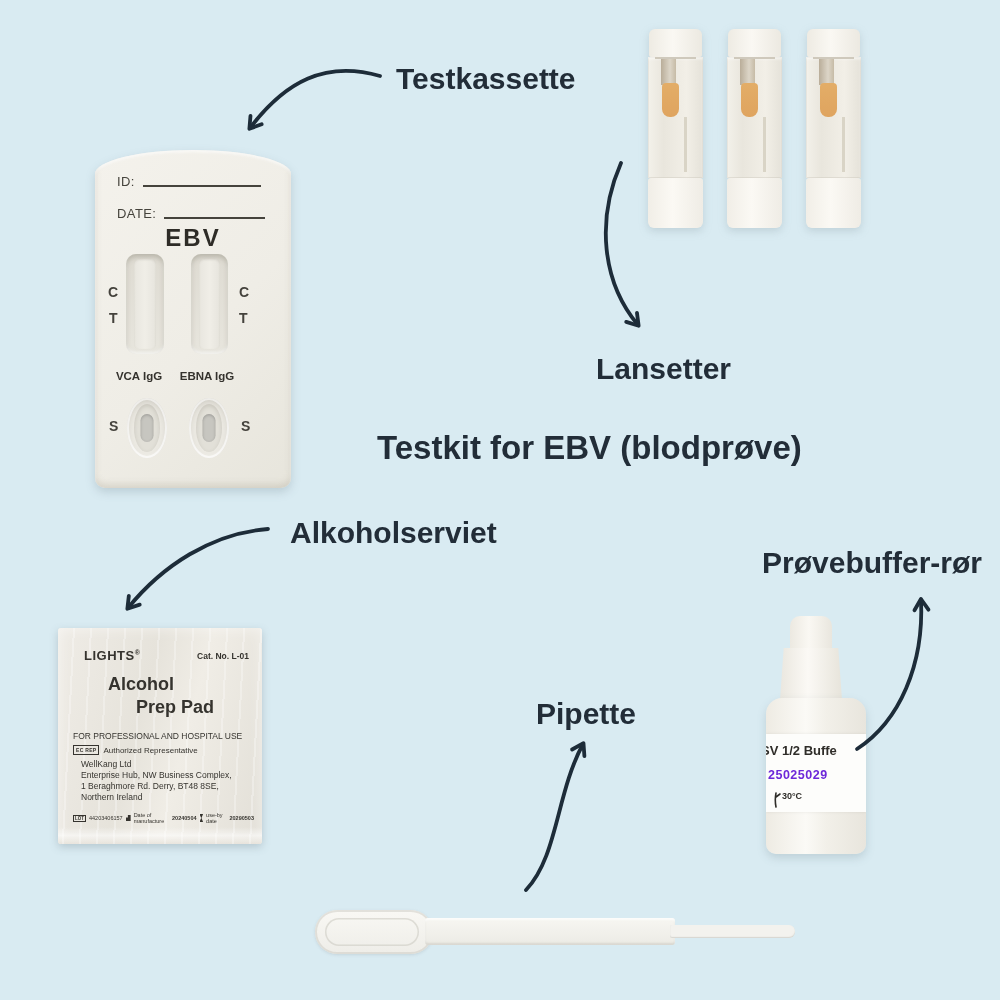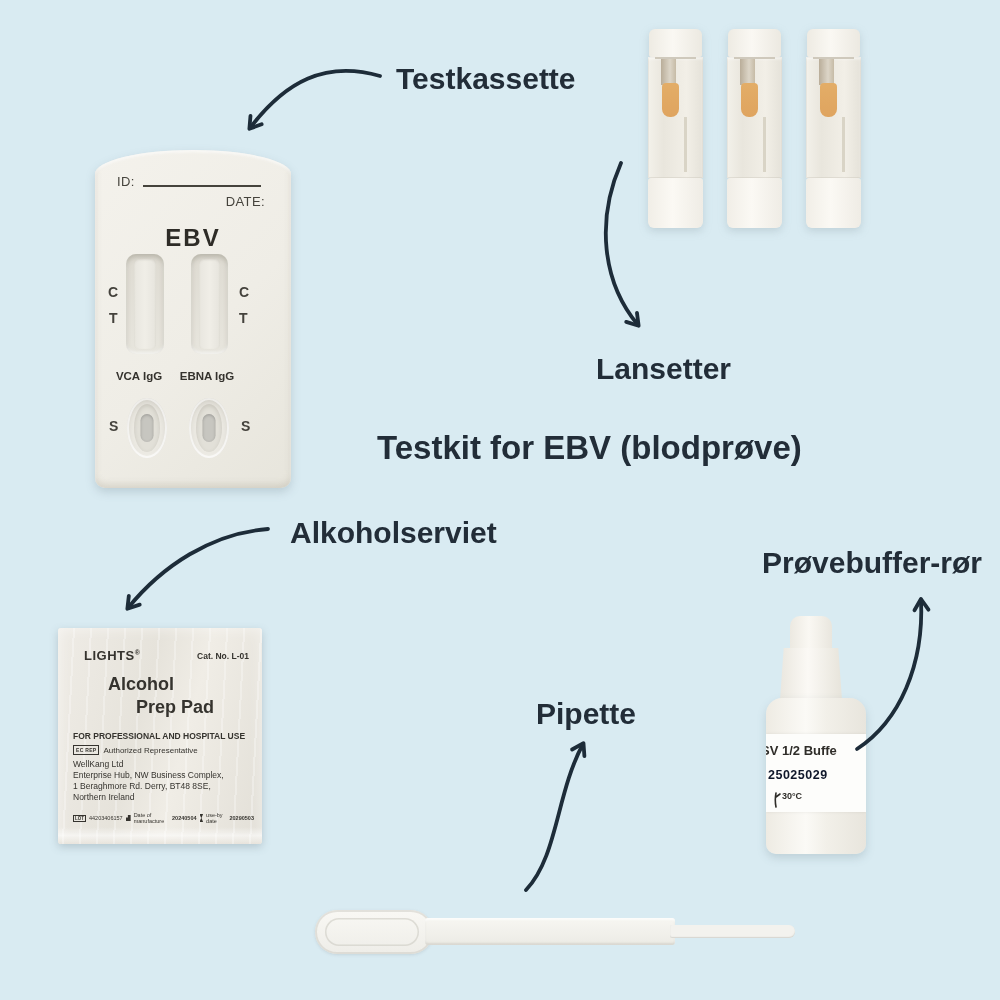--- a/index.html
+++ b/index.html
@@ -26,21 +26,21 @@
   .lbl-buffer{left:762px;top:546px;}
   .title{position:absolute;left:377px;top:429px;font-size:33px;font-weight:700;color:var(--ink);white-space:nowrap;z-index:4;}
 
   
   .cassette{position:absolute;left:95px;top:150px;width:196px;height:338px;z-index:2;
     background:linear-gradient(135deg,#f4f2ec 0%,var(--shell) 55%,#e7e5dc 100%);
     border-radius:50% 50% 10px 10px / 24px 24px 10px 10px;
     box-shadow:0 4px 10px rgba(110,130,140,.28), inset 0 -4px 6px rgba(160,155,138,.28), inset 0 2px 3px rgba(255,255,255,.75);}
   .cas-field{position:absolute;display:flex;align-items:flex-end;color:#45433c;font-size:13px;letter-spacing:.4px;}
   .cas-id{left:22px;top:24px;right:30px;}
-  .cas-date{left:22px;top:44px;right:26px;flex-direction:column;}
+  .cas-date{left:22px;top:56px;right:26px;}
   .cas-line{flex:1;border-bottom:2px solid #45433c;margin:0 0 2px 8px;height:12px;}
   .cas-name{position:absolute;left:0;top:74px;width:100%;text-align:center;font-size:24px;font-weight:700;letter-spacing:2px;color:#2e2c27;}
   .cas-window{position:absolute;top:104px;height:100px;border-radius:10px;
     background:linear-gradient(#dedbd2,#e7e5dd);
     box-shadow:inset 0 3px 5px rgba(90,85,70,.28), inset 0 -2px 3px rgba(255,255,255,.65);}
   .win-l{left:31px;width:38px;}
   .win-r{left:96px;width:37px;}
   .cas-strip{position:absolute;left:8px;right:8px;top:5px;bottom:5px;border-radius:5px;
     background:linear-gradient(90deg,#e8e6df,#f0eee7 50%,#e6e4dd);
     box-shadow:inset 0 1px 2px rgba(120,115,100,.18);}
@@ -82,24 +82,24 @@
     background:linear-gradient(105deg,#efece6,#e6e3db 40%,#f0ede6 60%,#e2dfd7);
     box-shadow:0 3px 8px rgba(100,115,125,.3), inset 0 0 14px rgba(255,255,255,.55);}
   .pad::before{content:"";position:absolute;inset:0;border-radius:3px;pointer-events:none;
     background:repeating-linear-gradient(93deg,transparent 0 15px,rgba(255,255,255,.3) 15px 17px),
                linear-gradient(to bottom,transparent 92%,rgba(255,255,255,.55) 96%,rgba(230,226,218,.8));}
   .pad-brand{position:absolute;left:26px;top:20px;font-size:13px;font-weight:700;letter-spacing:.5px;}
   .pad-reg{font-size:7px;vertical-align:super;}
   .pad-cat{position:absolute;right:13px;top:23px;font-size:8.5px;font-weight:700;}
   .pad-p1{position:absolute;left:50px;top:46px;font-size:18px;font-weight:700;}
   .pad-p2{position:absolute;left:78px;top:69px;font-size:18px;font-weight:700;}
-  .pad-use{position:absolute;left:15px;top:103px;font-size:8.5px;font-weight:700;}
+  .pad-use{position:absolute;left:15px;top:103px;font-size:8.5px;font-weight:400;}
   .pad-rep{position:absolute;left:15px;top:117px;font-size:8px;display:flex;align-items:center;}
   .ecrep{border:1px solid var(--print-ink);font-size:5px;font-weight:700;padding:1px 2px;margin-right:4px;letter-spacing:.3px;}
-  .pad-line{position:absolute;left:15px;font-size:8.5px;}
+  .pad-line{position:absolute;left:23px;font-size:8.5px;}
   .pl-co{top:131px;} .pl-a1{top:142px;} .pl-a2{top:153px;} .pl-a3{top:164px;}
   .pad-footer{position:absolute;left:15px;right:8px;top:184px;display:flex;align-items:center;gap:3px;
     font-size:5.5px;color:var(--print-ink);}
   .lot-box{border:1px solid var(--print-ink);font-size:4.5px;font-weight:700;padding:0 1px;}
   .mfg-icon{width:7px;height:6px;background:var(--print-ink);
     clip-path:polygon(0 40%,45% 40%,45% 0,100% 0,100% 100%,0 100%);}
   .hourglass-icon{width:5px;height:8px;background:var(--print-ink);
     clip-path:polygon(0 0,100% 0,55% 50%,100% 100%,0 100%,45% 50%);}
   .pf-date{font-weight:700;}
 
@@ -109,21 +109,21 @@
     background:linear-gradient(90deg,#ece9e1,#faf8f3 45%,#e9e6de);}
   .bot-cap{position:absolute;left:14px;top:32px;width:62px;height:52px;
     clip-path:polygon(6% 0,94% 0,100% 100%,0 100%);
     background:linear-gradient(90deg,#eae7df,#fbf9f5 45%,#e7e4db);}
   .bot-body{position:absolute;left:0;top:82px;width:100px;height:156px;border-radius:16px 16px 10px 10px;
     background:linear-gradient(90deg,#eeebe3,#fbfaf6 40%,#f2f0e9 60%,#e8e5dd);
     box-shadow:0 4px 8px rgba(110,130,140,.25);overflow:hidden;}
   .bot-label{position:absolute;left:0;right:0;top:36px;height:78px;background:var(--label-white);
     box-shadow:0 0 3px rgba(0,0,0,.08);overflow:hidden;color:#2f2d29;}
   .bl1{position:absolute;left:-5px;top:9px;font-size:13px;font-weight:700;white-space:nowrap;}
-  .bl2{position:absolute;left:2px;top:34px;font-size:12.5px;font-weight:700;color:#0f172a;letter-spacing:.5px;}
+  .bl2{position:absolute;left:2px;top:34px;font-size:12.5px;font-weight:700;color:#6d28d9;letter-spacing:.5px;}
   .bl3{position:absolute;left:6px;top:57px;font-size:9px;font-weight:700;display:flex;align-items:flex-start;gap:1px;}
   .thermo-icon{display:inline-block;margin-top:1px;}
 
   
   .pipette{position:absolute;left:315px;top:908px;z-index:2;}
   .pip-bulb{position:absolute;left:0;top:2px;width:118px;height:44px;border-radius:22px;
     background:linear-gradient(#f9f8f4,#eeede8);
     box-shadow:inset 0 0 0 2px rgba(208,206,198,.55), 0 1px 3px rgba(150,160,168,.3);}
   .pip-bulb::after{content:"";position:absolute;left:10px;right:14px;top:8px;bottom:8px;border-radius:14px;
     box-shadow:inset 0 0 0 1.5px rgba(205,203,195,.6);}

